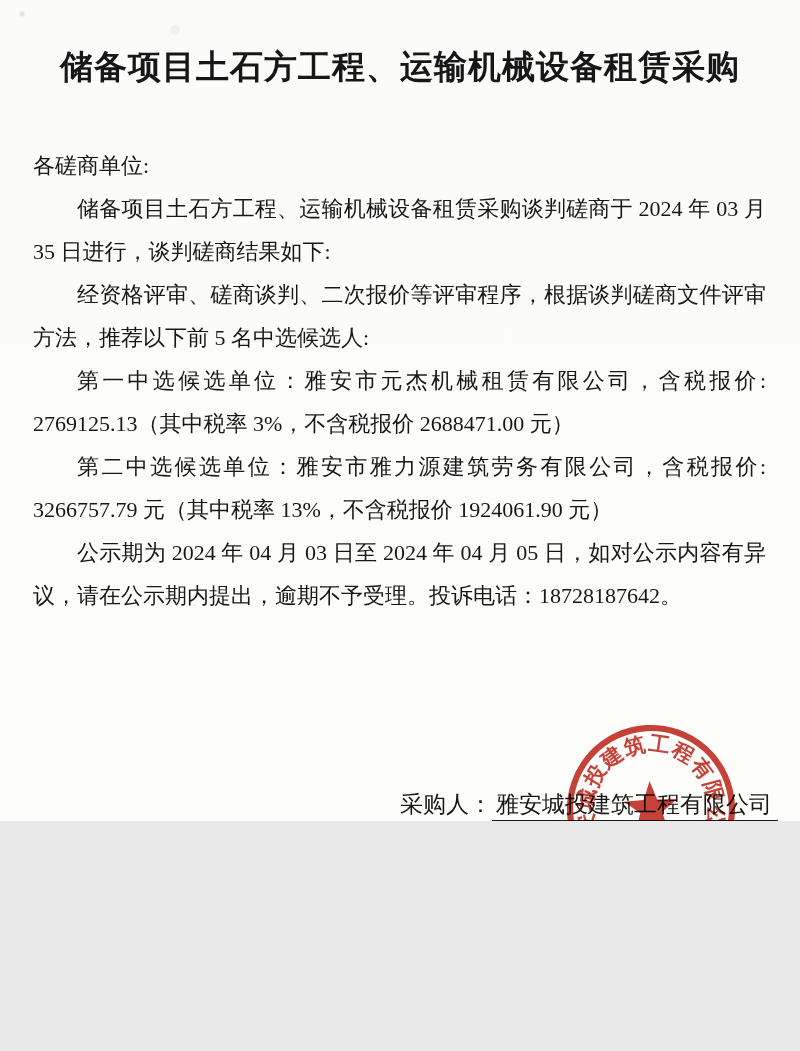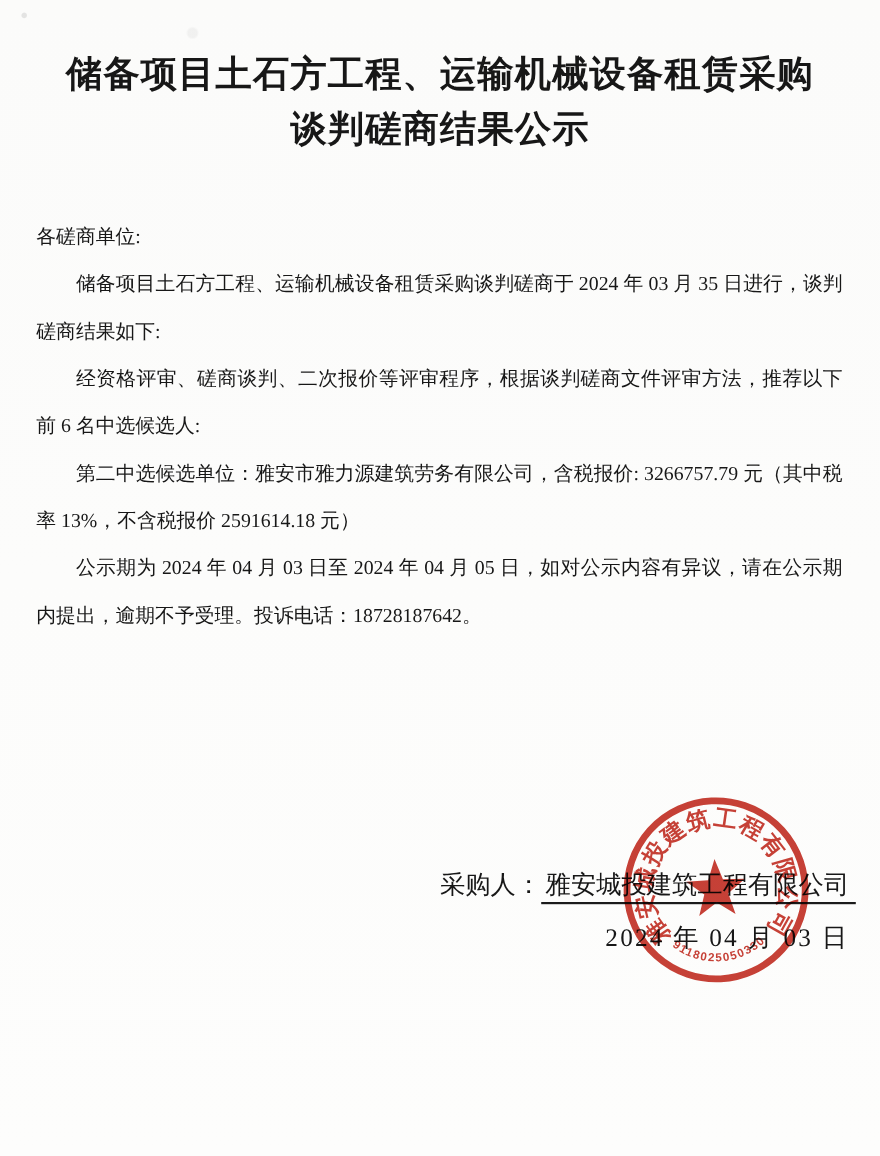--- a/index.html
+++ b/index.html
@@ -1,21 +1,21 @@
 <!DOCTYPE html>
 <html><head>
 <meta charset="utf-8">
 <style>
   * { box-sizing: border-box; }
   html, body { margin: 0; padding: 0; background: #e9e9e9; }
 
   .page {
     position: relative;
     width: 800px;
-    height: 1051px;
+    height: 821px;
     margin: 0 auto;
     background:
       radial-gradient(circle at 22px 14px, rgba(120,120,120,0.18) 0 2px, transparent 3px),
       radial-gradient(circle at 175px 30px, rgba(150,150,150,0.10) 0 4px, transparent 6px),
       linear-gradient(180deg, #fbfbfa 0%, #fdfdfc 100%);
     color: #171717;
     font-family: "Liberation Serif", "DejaVu Serif", serif;
     overflow: hidden;
   }
 
@@ -25,21 +25,21 @@
     font-family: "Liberation Sans", "DejaVu Sans", sans-serif;
     font-weight: bold;
     font-size: 33px;
     line-height: 50px;
     letter-spacing: 1px;
   }
   .title .t-line { display: block; }
 
   .content {
     margin: 52px 34px 0 33px;
-    font-size: 18px;
+    font-size: 22px;
     line-height: 43px;
     text-align: justify;
   }
   .content p { margin: 0; }
   .para { text-indent: 2em; }
 
   .signature {
     position: absolute;
     top: 790px;
     right: 22px;
@@ -74,28 +74,28 @@
     font-weight: bold;
   }
 </style>
 </head>
 <body>
 
 <div class="page">
 
   <h1 class="title">
     <span class="t-line">储备项目土石方工程、运输机械设备租赁采购</span>
-    <span class="t-line">谈判磋商结果公示</span>
   </h1>
 
   <div class="content">
     <p class="salutation">各磋商单位:</p>
     <p class="para">储备项目土石方工程、运输机械设备租赁采购谈判磋商于 2024 年 03 月 35 日进行，谈判磋商结果如下:</p>
-    <p class="para">经资格评审、磋商谈判、二次报价等评审程序，根据谈判磋商文件评审方法，推荐以下前 6 名中选候选人:</p>
-    <p class="para">第二中选候选单位：雅安市雅力源建筑劳务有限公司，含税报价: 3266757.79 元（其中税率 13%，不含税报价 2591614.18 元）</p>
+    <p class="para">经资格评审、磋商谈判、二次报价等评审程序，根据谈判磋商文件评审方法，推荐以下前 5 名中选候选人:</p>
+    <p class="para">第一中选候选单位：雅安市元杰机械租赁有限公司，含税报价: 2769125.13（其中税率 3%，不含税报价 2688471.00 元）</p>
+    <p class="para">第二中选候选单位：雅安市雅力源建筑劳务有限公司，含税报价: 3266757.79 元（其中税率 13%，不含税报价 1924061.90 元）</p>
     <p class="para">公示期为 2024 年 04 月 03 日至 2024 年 04 月 05 日，如对公示内容有异议，请在公示期内提出，逾期不予受理。投诉电话：18728187642。</p>
   </div>
 
   <div class="signature">
     <div class="purchaser-line">
       <span>采购人：</span><span class="purchaser-name">雅安城投建筑工程有限公司</span>
     </div>
     <div class="sig-date">2024 年 04 月 03 日</div>
   </div>
 

